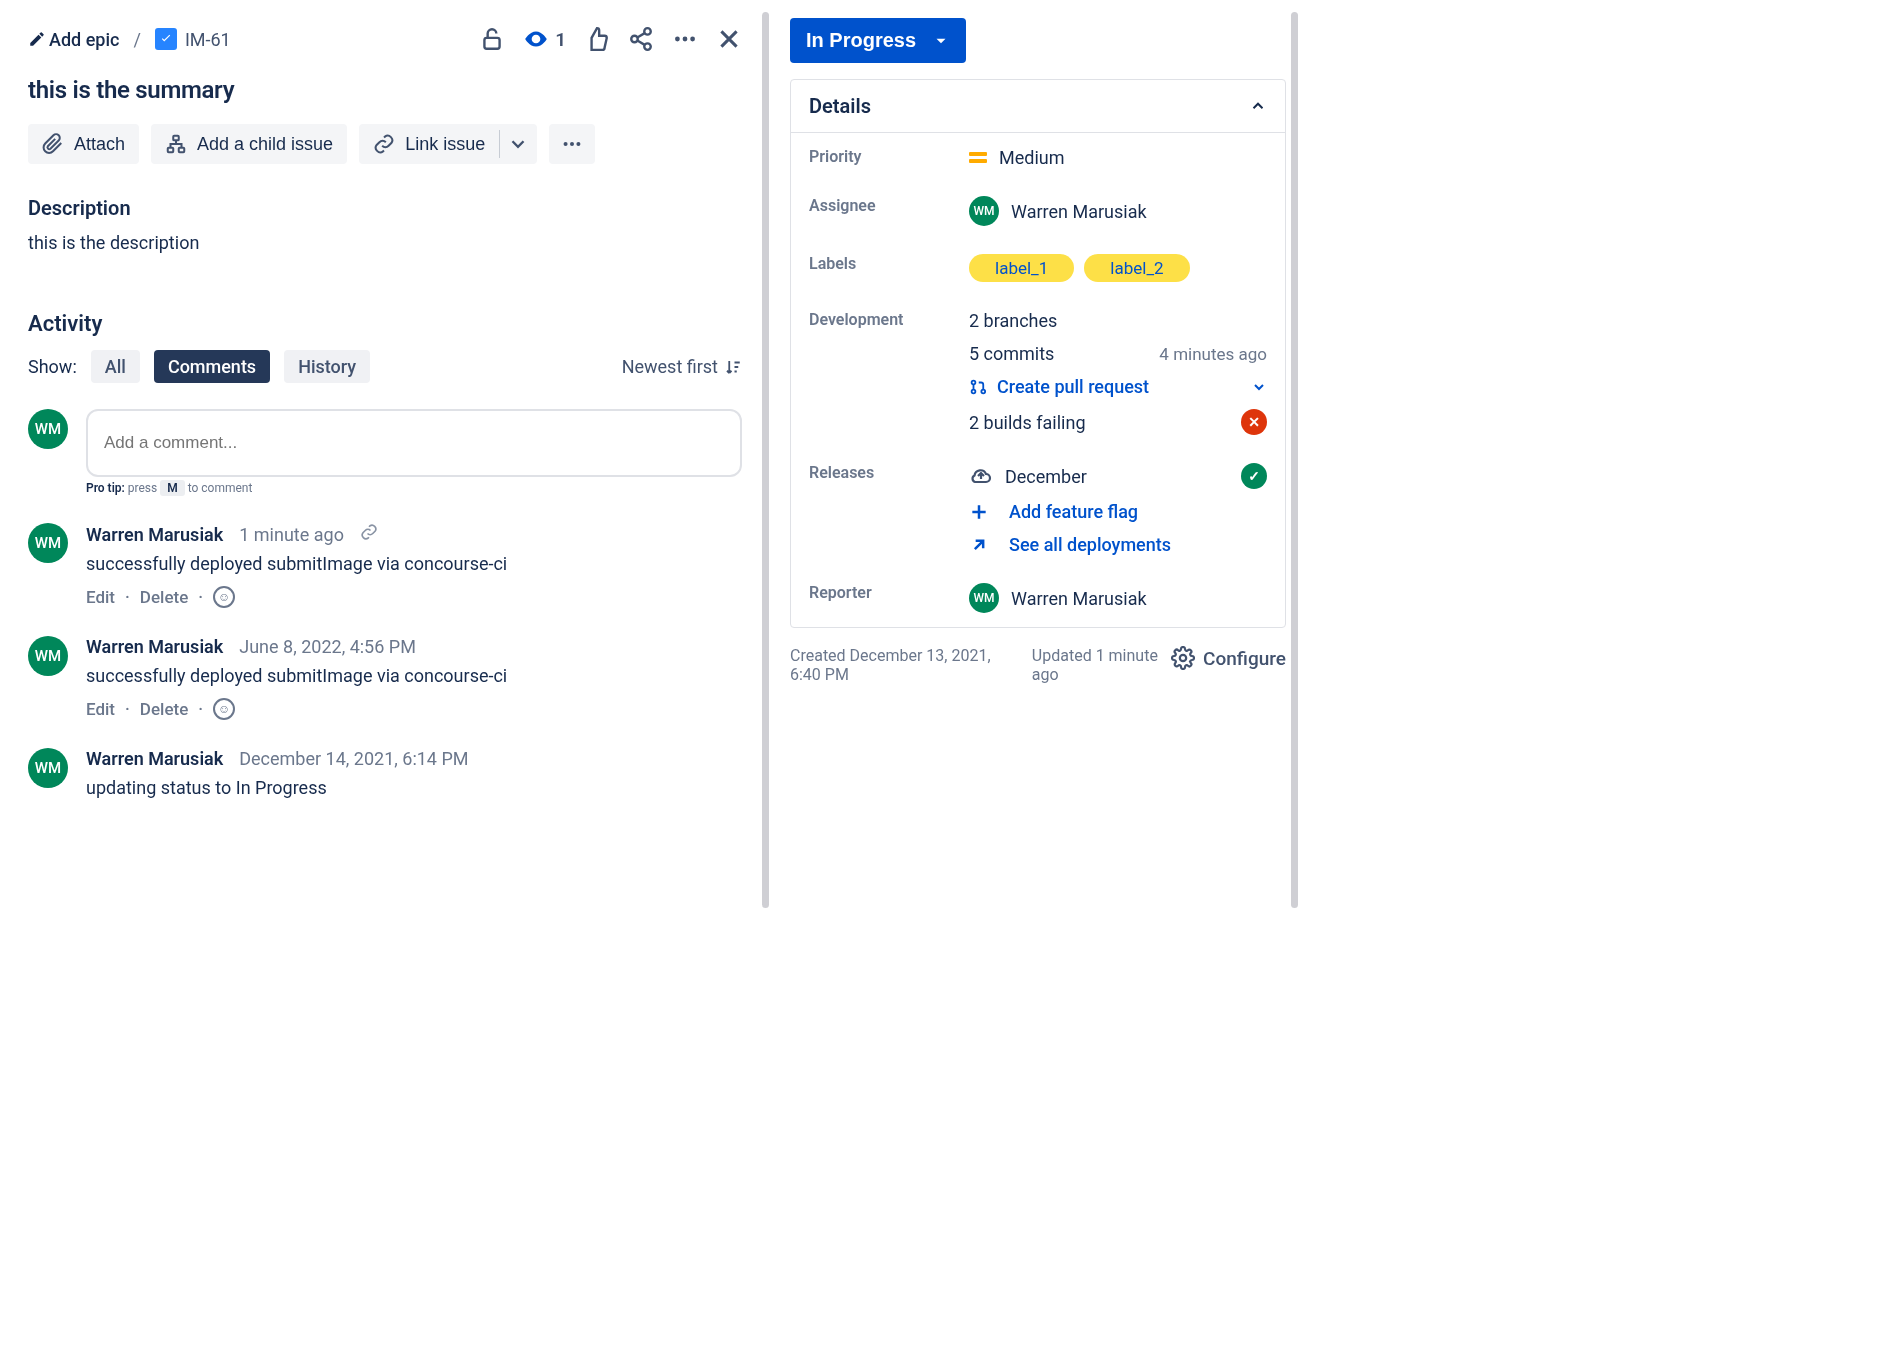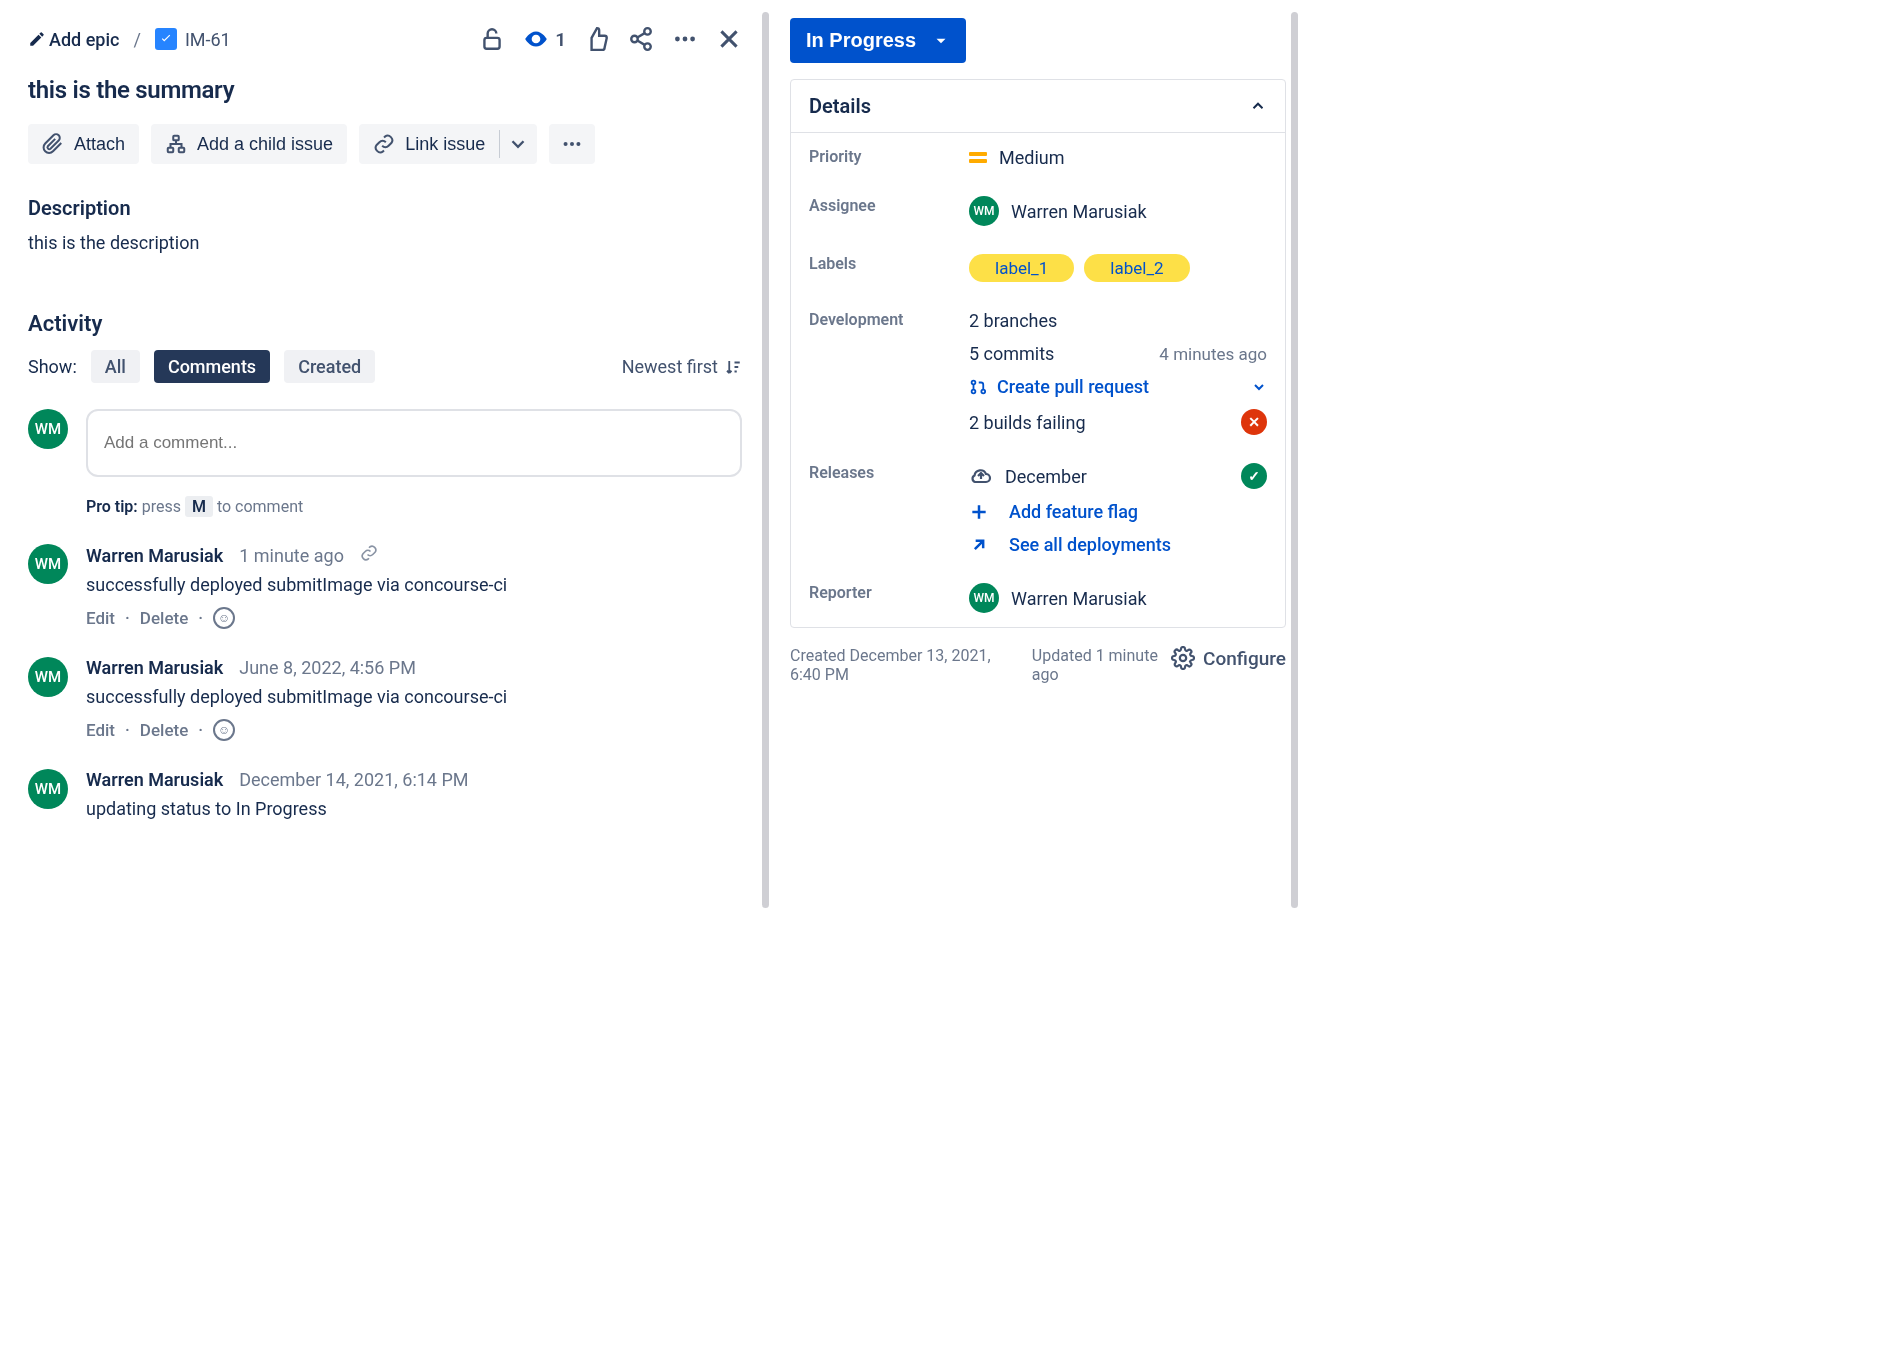--- a/index.html
+++ b/index.html
@@ -31,21 +31,21 @@
   .activity { margin-top:58px; }
   .activity h3 { font-size:22px; font-weight:600;}
   .tabs-row { display:flex; align-items:center; gap:14px; margin-top:14px;}
   .tabs-row .lbl { font-size:18px; color:#172B4D;}
   .tab { background:#f0f1f4; border-radius:4px; padding:6px 14px; font-size:18px; color:#42526E; cursor:pointer; font-weight:500;}
   .tab.active { background:#253858; color:#fff;}
   .sort { margin-left:auto; color:#42526E; font-size:18px; display:flex; gap:6px; align-items:center; cursor:pointer;}
   .avatar { width:40px; height:40px; border-radius:50%; background:#00875A; color:#fff; display:flex; align-items:center; justify-content:center; font-size:15px; font-weight:500; flex-shrink:0;}
   .comment-input-row { display:flex; gap:18px; margin-top:26px;}
   .comment-input { flex:1; height:68px; border:2px solid #dfe1e6; border-radius:12px; padding:0 16px; font-size:17px; color:#3b82f6;}
-  .protip { margin-left:58px; margin-top:20px; font-size:16px; color:#6B778C;}
+  .protip { margin-left:58px; margin-top:4px; font-size:12px; color:#6B778C;}
   .protip b { color:#172B4D; font-weight:600;}
   .kbd { background:#eceef1; border-radius:3px; padding:1px 7px; font-weight:600; color:#172B4D;}
   .comment { display:flex; gap:18px; margin-top:28px;}
   .comment .body { flex:1; }
   .comment .head { display:flex; gap:16px; align-items:center; font-size:18px;}
   .comment .head .name{ font-weight:600; color:#172B4D;}
   .comment .head .time{ color:#6B778C;}
   .comment .head .linki{ color:#8993A4;}
   .comment .text { font-size:18px; margin-top:8px;}
   .comment .ops { margin-top:12px; display:flex; gap:10px; align-items:center; color:#6B778C; font-size:17px; font-weight:500;}
@@ -181,21 +181,21 @@
 
   <div class="sect-head">Description</div>
   <div class="desc-text">this is the description</div>
 
   <div class="activity">
     <h3>Activity</h3>
     <div class="tabs-row">
       <span class="lbl">Show:</span>
       <span class="tab">All</span>
       <span class="tab active">Comments</span>
-      <span class="tab">Created</span>
+      <span class="tab">History</span>
       <span class="sort">
         <span>Newest first</span>
         <svg width="18" height="18" viewBox="0 0 24 24" fill="none" stroke="#42526E" stroke-width="2.4">
             <path d="M7 4v16M7 20l-3-3M7 20l3-3M14 6h7M14 12h5M14 18h3"></path>
           </svg>
       </span>
     </div>
 
     <div class="comment-input-row">
       <div class="avatar">WM</div>

